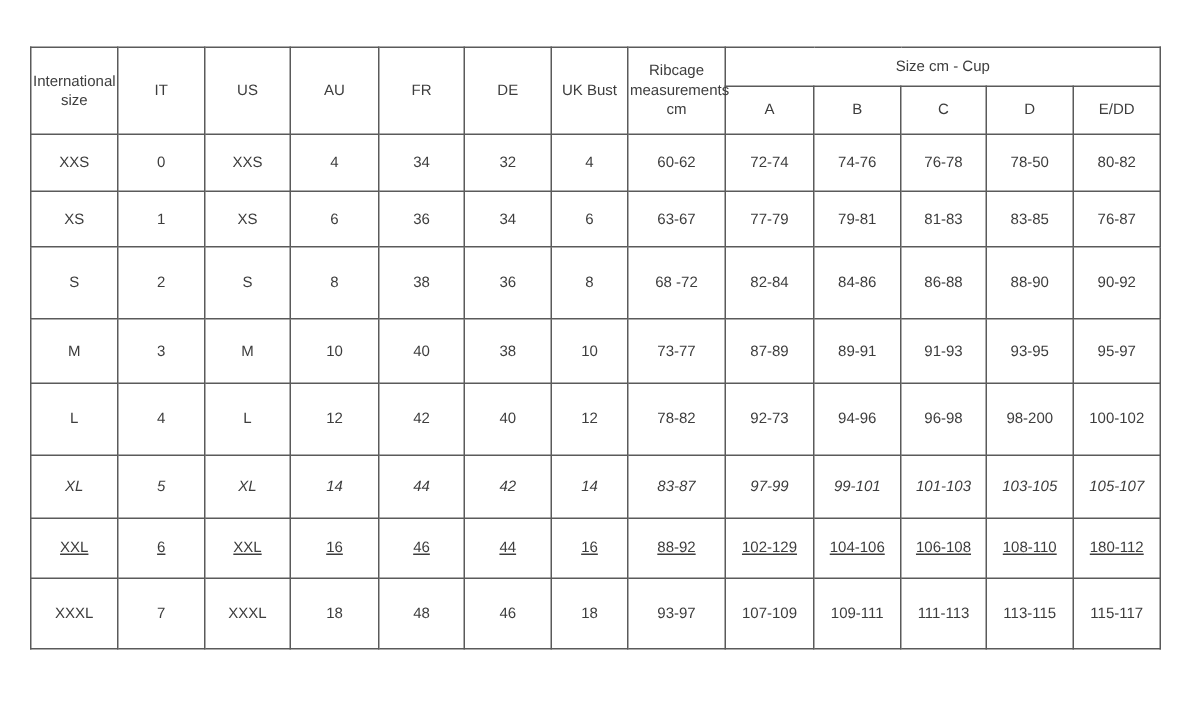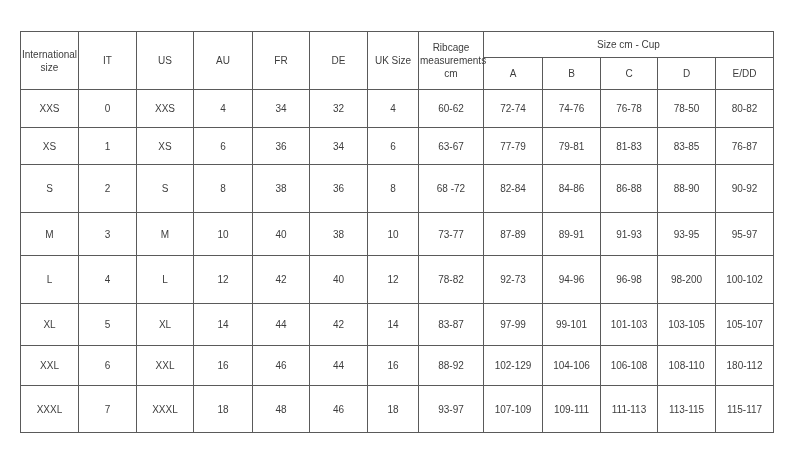--- a/index.html
+++ b/index.html
@@ -39,22 +39,22 @@
     overflow: visible;
     word-wrap: normal;
   }
   thead tr.group-row { height: 26px; }
   thead tr.cup-row   { height: 32px; }
   tbody tr:nth-child(1) { height: 38px; }
   tbody tr:nth-child(2) { height: 37px; }
   tbody tr:nth-child(3) { height: 48px; }
   tbody tr:nth-child(4) { height: 43px; }
   tbody tr:nth-child(5) { height: 48px; }
-  tbody tr:nth-child(6) { height: 42px; }
-  tbody tr:nth-child(7) { height: 40px; }
+  tbody tr:nth-child(6) { height: 42px; font-style: italic; }
+  tbody tr:nth-child(7) { height: 40px; text-decoration: underline; }
   tbody tr:nth-child(8) { height: 47px; }
 </style>
 </head>
 <body>
 
 <div class="canvas">
   <table class="size-chart">
     <colgroup>
       <col style="width:58px">
         <col style="width:58px">
@@ -71,21 +71,21 @@
       <col style="width:58px">
     </colgroup>
     <thead>
       <tr class="group-row">
         <th rowspan="2">International size</th>
         <th rowspan="2">IT</th>
         <th rowspan="2">US</th>
         <th rowspan="2">AU</th>
         <th rowspan="2">FR</th>
         <th rowspan="2">DE</th>
-        <th rowspan="2">UK Size</th>
+        <th rowspan="2">UK Bust</th>
         <th rowspan="2">Ribcage measurements cm</th>
         <th colspan="5">Size cm - Cup</th>
       </tr>
       <tr class="cup-row">
         <th>A</th>
         <th>B</th>
         <th>C</th>
         <th>D</th>
         <th>E/DD</th>
       </tr>

